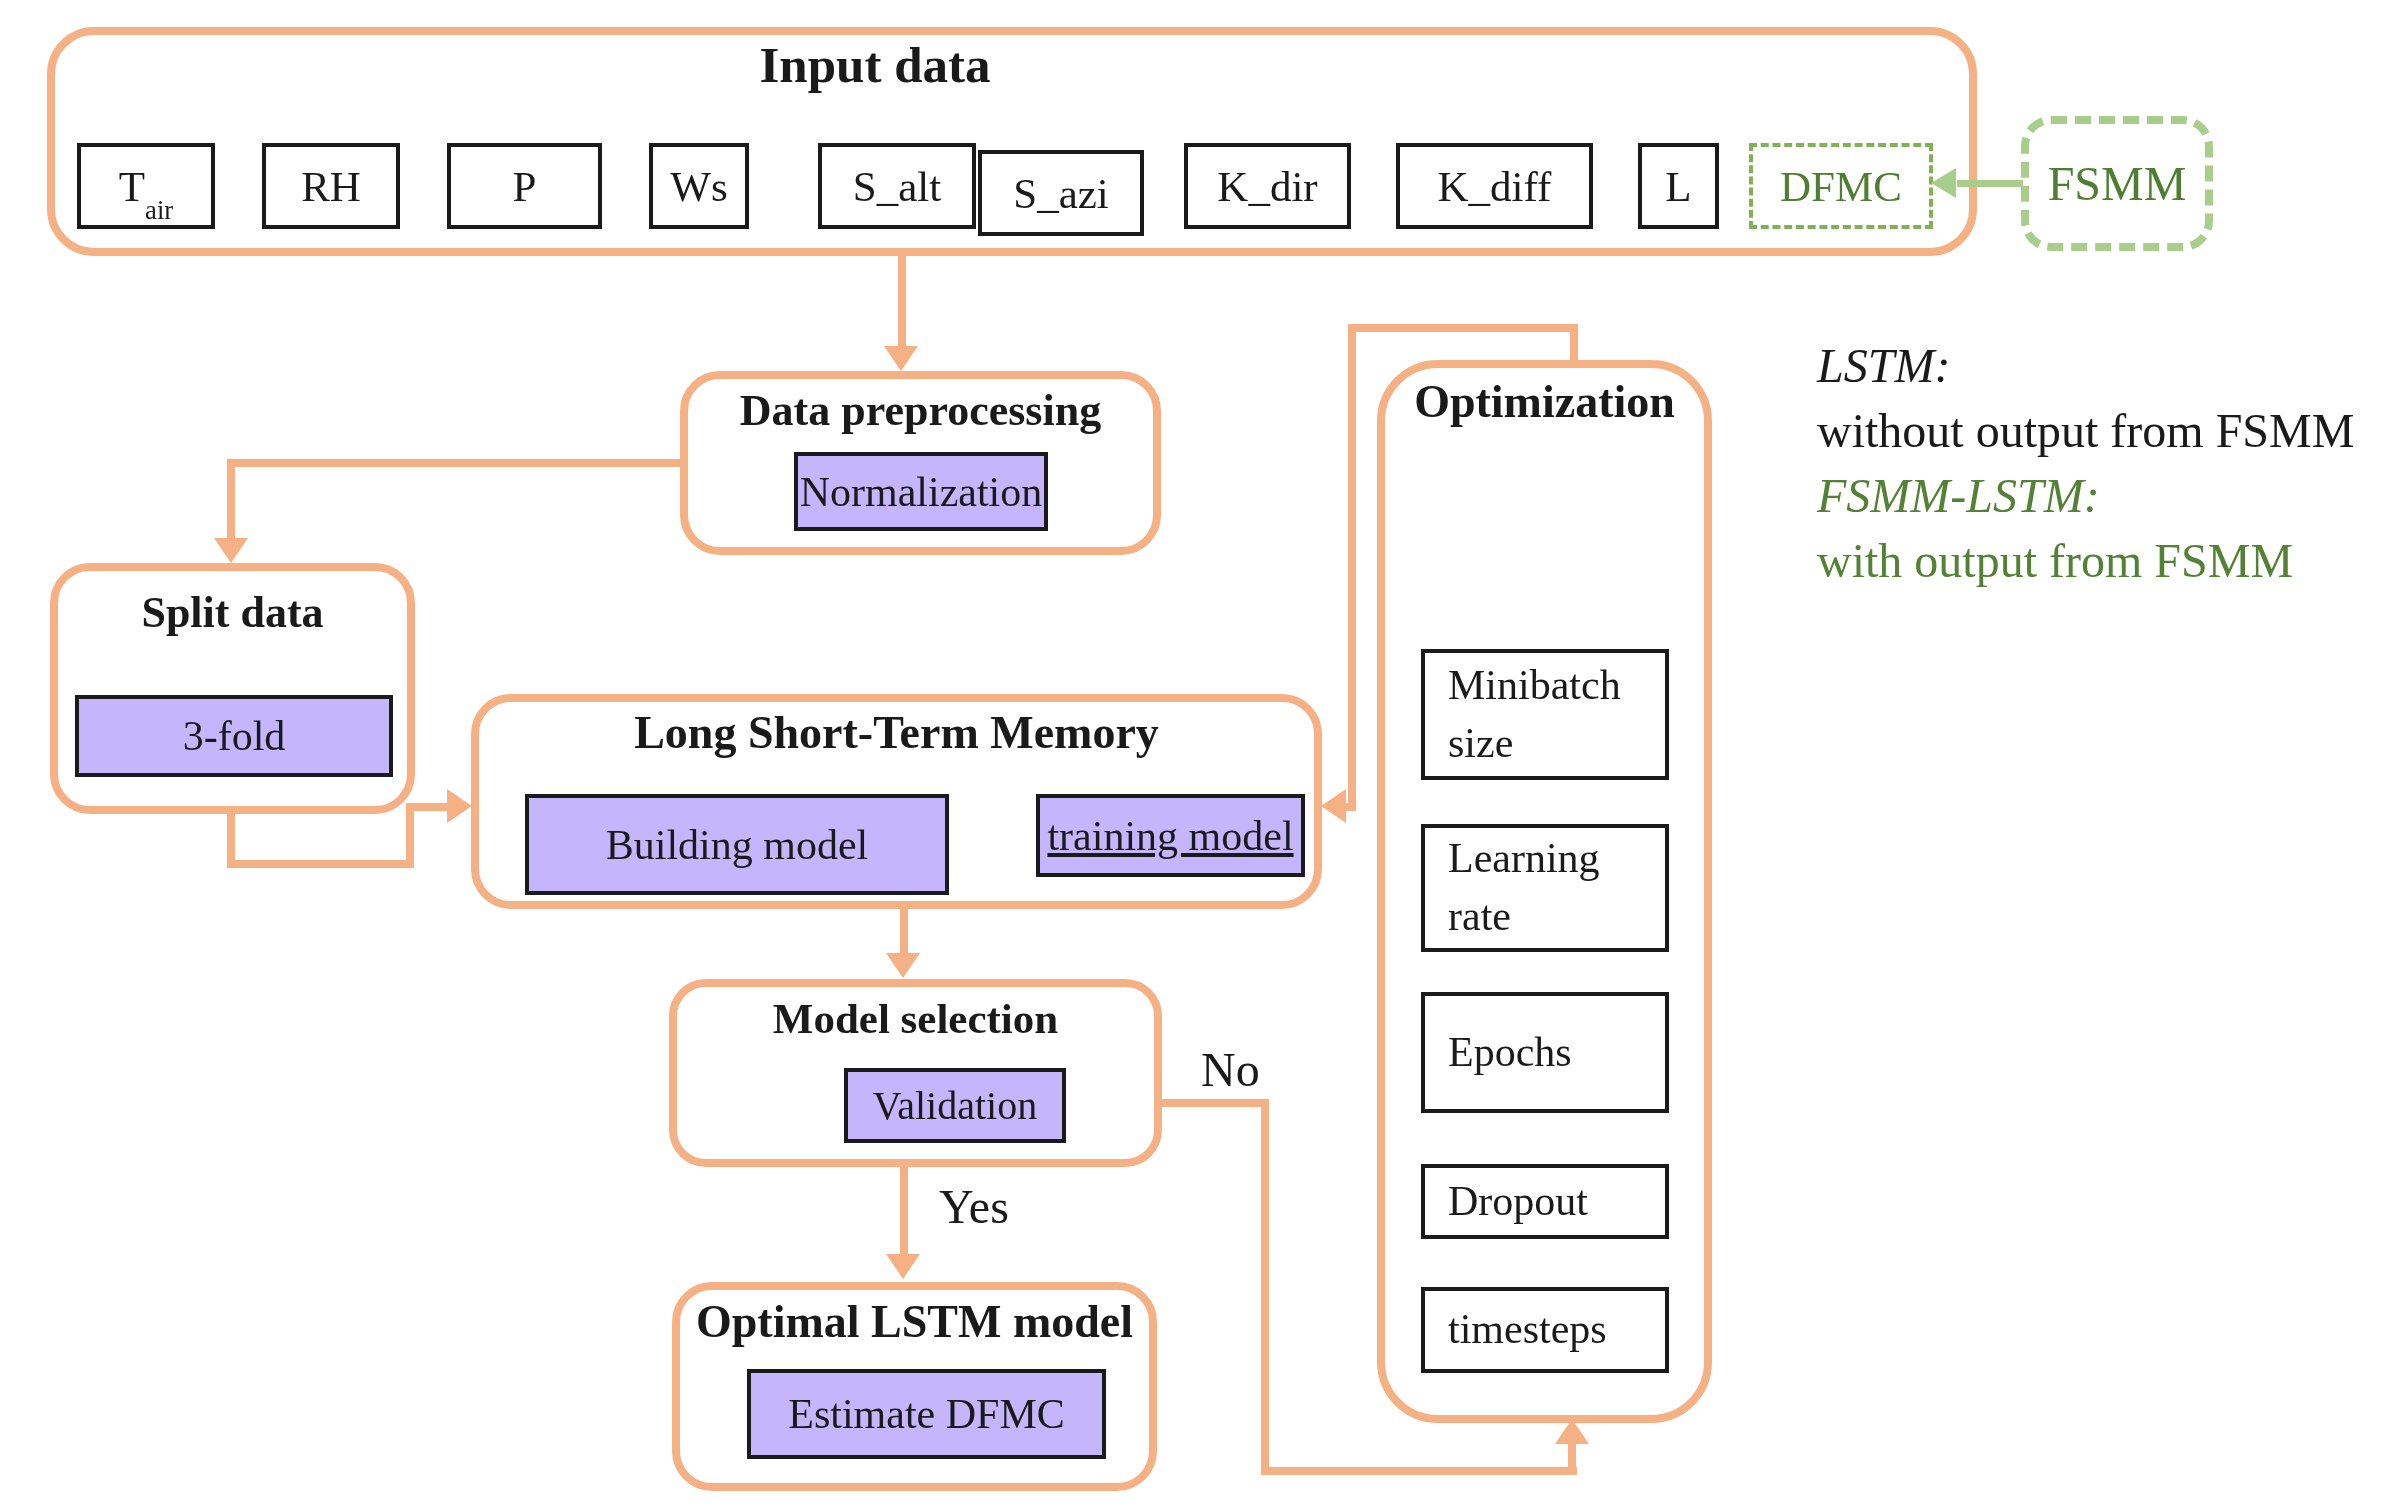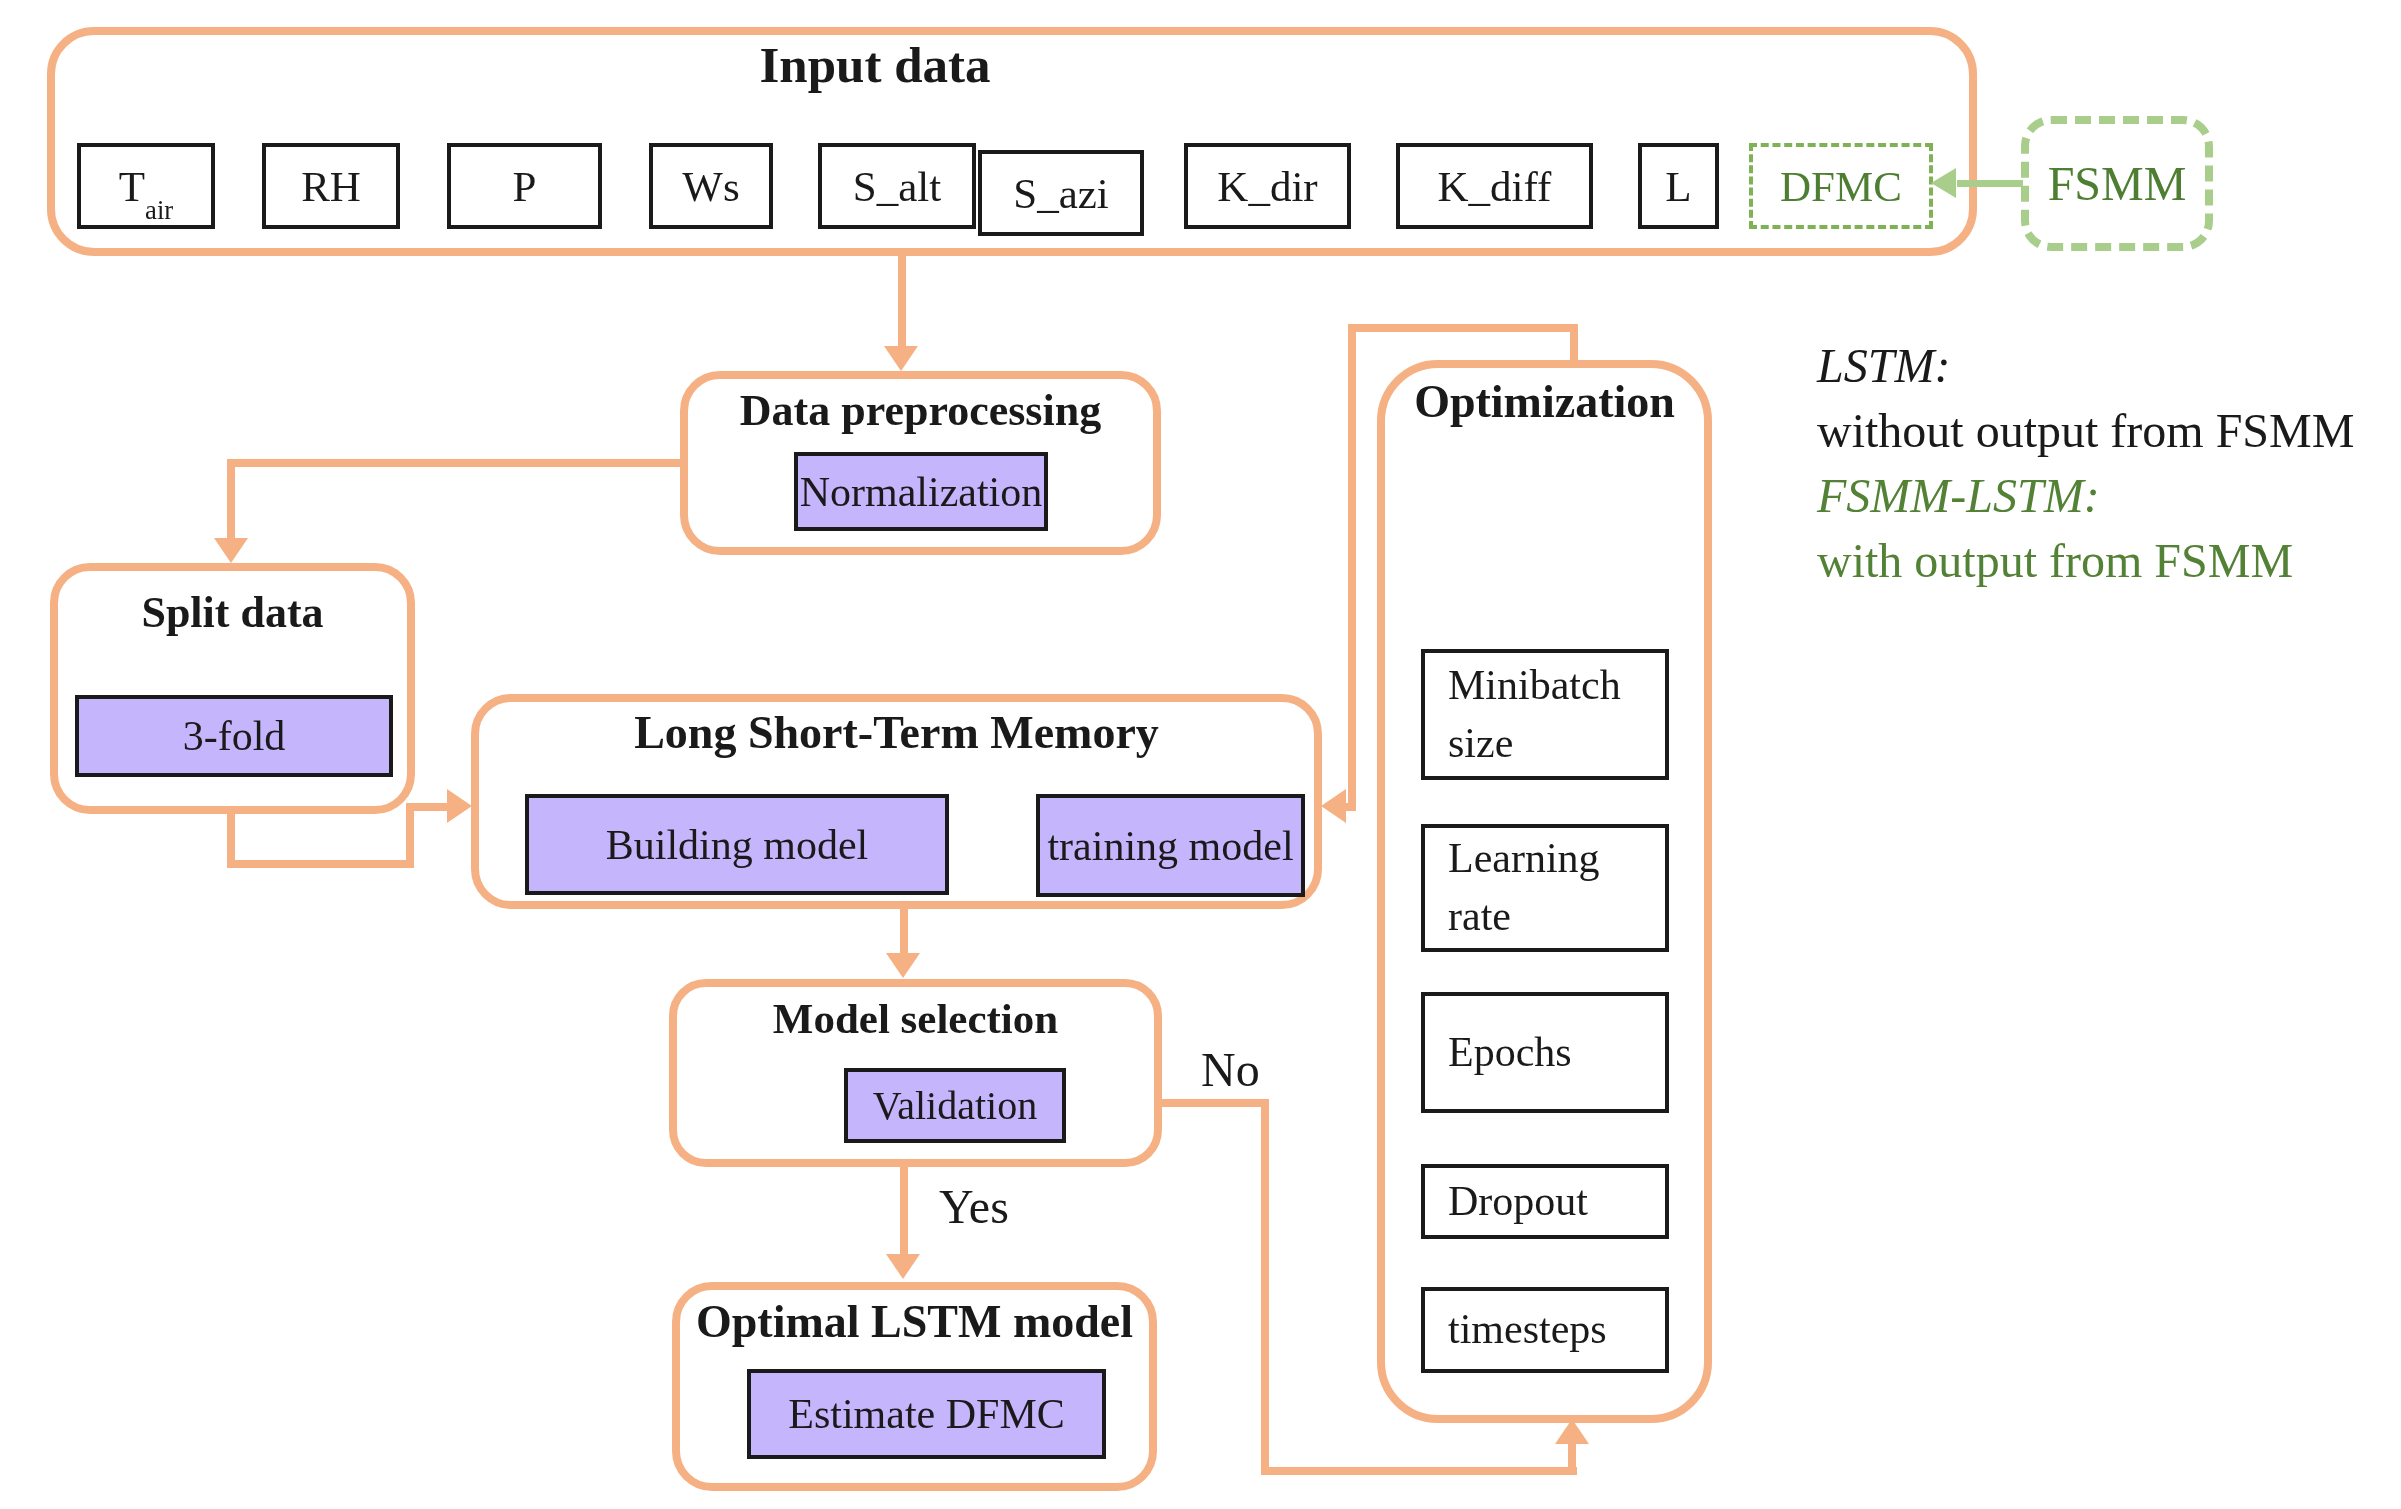--- a/index.html
+++ b/index.html
@@ -58,21 +58,21 @@
   <div class="ibox" style="left:77px;width:138px;">
     <span>T</span>
       <span class="sub">air</span>
   </div>
   <div class="ibox" style="left:262px;width:138px;">
     <span>RH</span>
   </div>
   <div class="ibox" style="left:447px;width:155px;">
     <span>P</span>
   </div>
-  <div class="ibox" style="left:649px;width:124px;">
+  <div class="ibox" style="left:649px;width:100px;">
     <span>Ws</span>
   </div>
   <div class="ibox" style="left:818px;width:158px;">
     <span>S_alt</span>
   </div>
   <div class="ibox" style="left:978px;width:166px;margin-top:7px;">
     <span>S_azi</span>
   </div>
   <div class="ibox" style="left:1184px;width:167px;">
     <span>K_dir</span>
@@ -116,21 +116,21 @@
   <div class="ln" style="left:227px;top:860px;width:187px;height:8px;"></div>
   <div class="ln" style="left:406px;top:803px;width:8px;height:65px;"></div>
   <div class="ln" style="left:414px;top:803px;width:34px;height:8px;"></div>
   <div class="ah-right" style="left:447px;top:789px;"></div>
 
   <div class="ocont r60" style="left:471px;top:694px;width:851px;height:215px;"></div>
   <div class="title" style="left:471px;top:706px;width:851px;font-size:46px;">Long Short-Term Memory</div>
   <div class="bbox" style="left:525px;top:794px;width:424px;height:101px;">
     <span>Building model</span>
   </div>
-  <div class="bbox" style="left:1036px;top:794px;width:269px;height:103px;">
+  <div class="bbox" style="left:1036px;top:794px;width:269px;height:83px;text-decoration:underline;">
     <span>training model</span>
   </div>
 
   <div class="ln" style="left:1348px;top:324px;width:229px;height:8px;"></div>
   <div class="ln" style="left:1570px;top:324px;width:8px;height:39px;"></div>
   <div class="ln" style="left:1348px;top:324px;width:8px;height:486px;"></div>
   <div class="ln" style="left:1345px;top:803px;width:11.4px;height:8px;"></div>
   <div class="ah-left" style="left:1321px;top:789px;"></div>
 
   <div class="ln" style="left:900px;top:909px;width:8px;height:47px;"></div>

